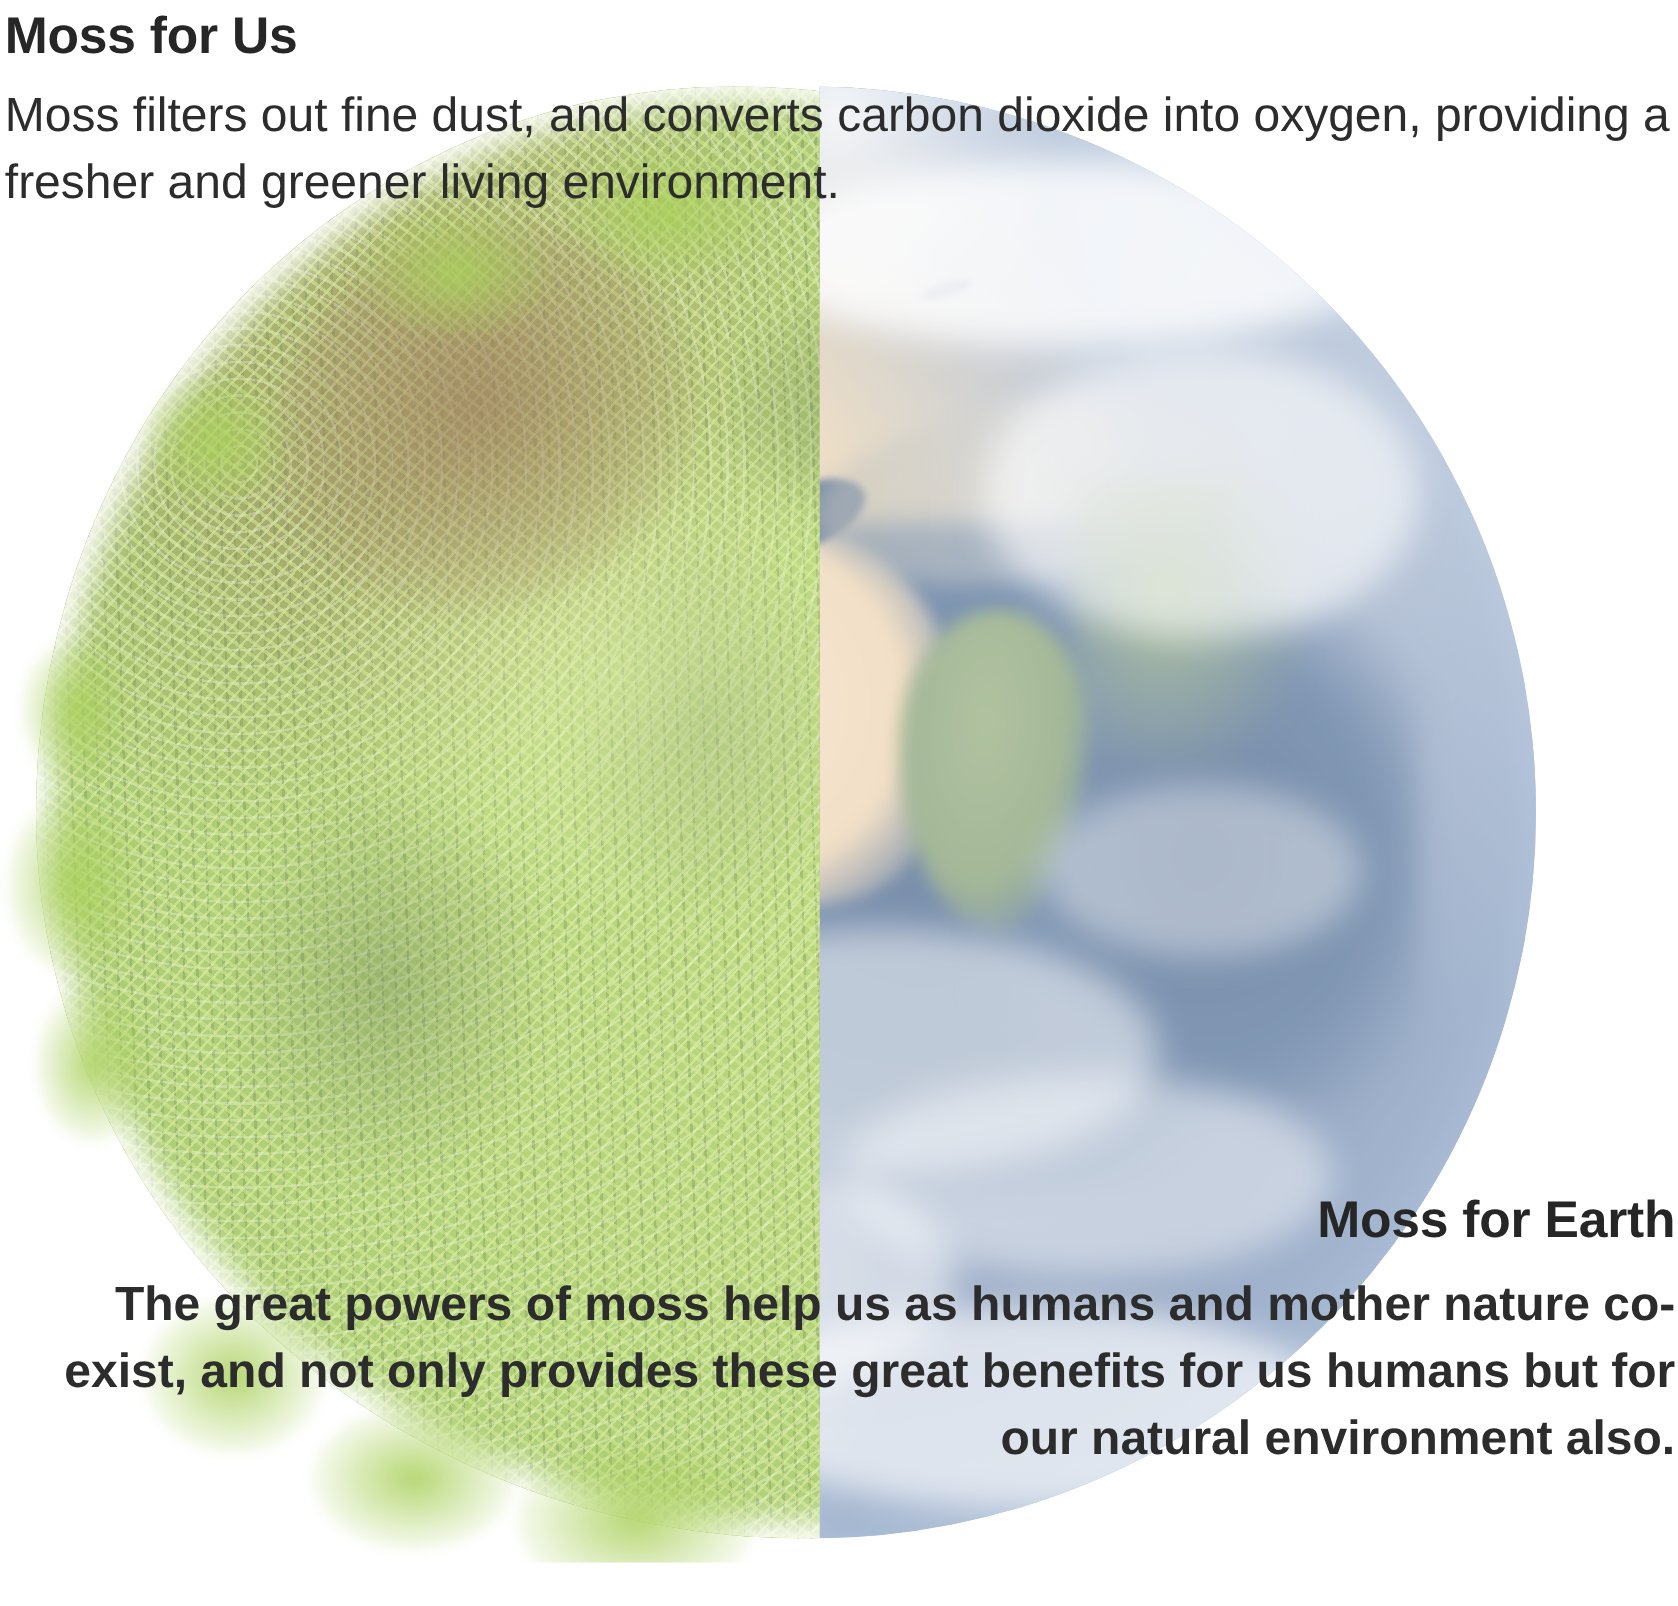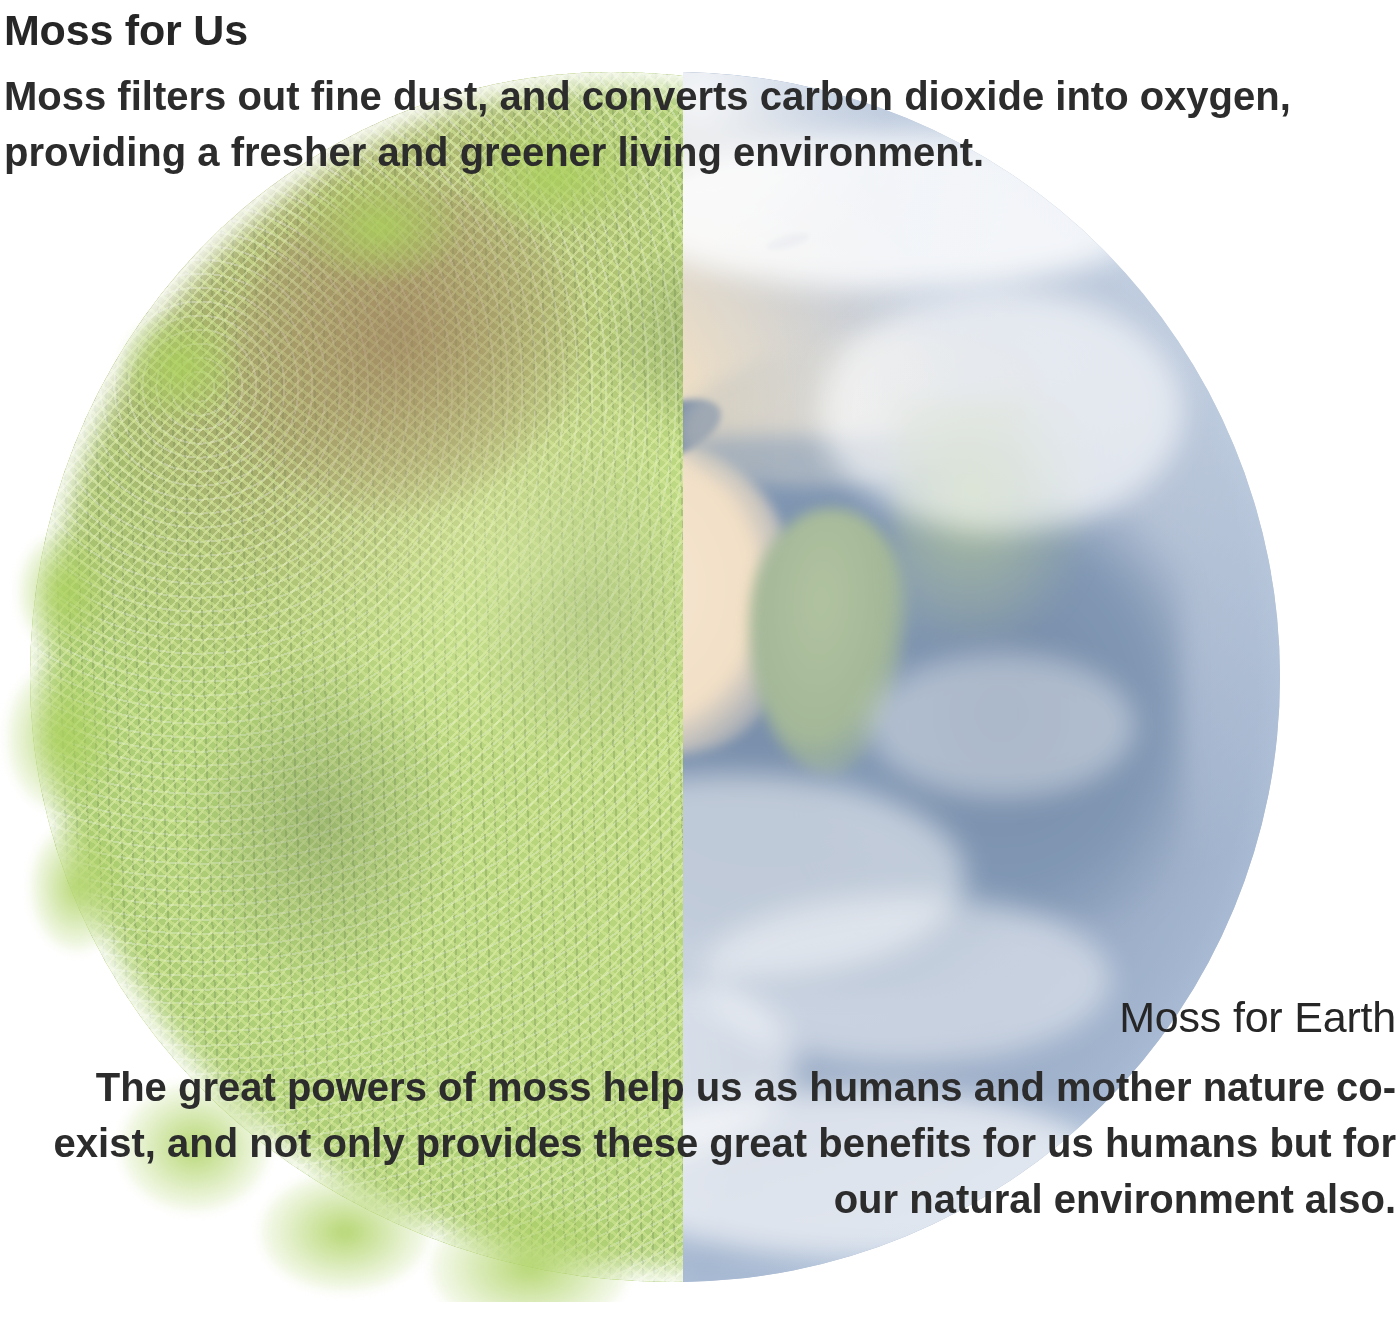--- a/index.html
+++ b/index.html
@@ -254,37 +254,37 @@
     font-size: 43px;
     font-weight: 700;
     line-height: 1.0;
     letter-spacing: -0.2px;
     color: #262626;
     margin: 0;
     padding-top: 9px;
   }
   .para-top {
     font-size: 40px;
-    font-weight: 700;
+    font-weight: 400;
     line-height: 56px;
     color: #2c2c2c;
     margin: 0;
     padding-top: 16px;
     max-width: 1392px;
   }
 
   .bottom-block {
     left: 2px;
     top: 996px;
     width: 1394px;
     text-align: right;
   }
   .heading-bottom {
     font-size: 43px;
-    font-weight: 400;
+    font-weight: 700;
     line-height: 1.0;
     letter-spacing: -0.2px;
     color: #262626;
     margin: 0;
   }
   .para-bottom {
     font-size: 40px;
     font-weight: 700;
     line-height: 56px;
     color: #2c2c2c;

